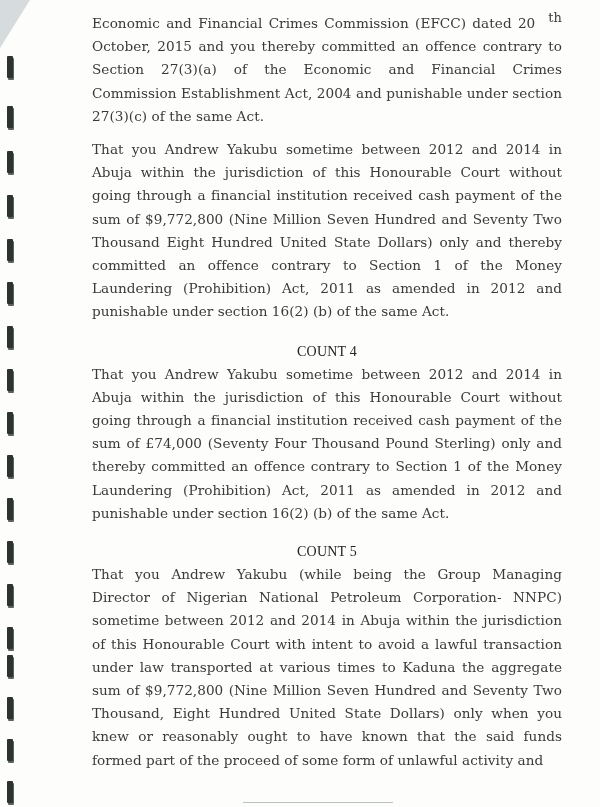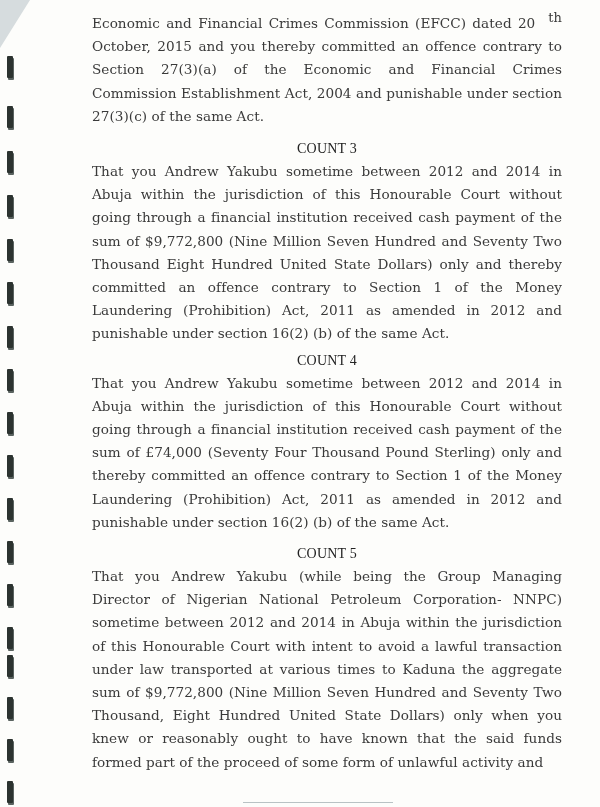--- a/index.html
+++ b/index.html
@@ -103,28 +103,27 @@
   <div class="binding-hole" style="top:655px"></div>
   <div class="binding-hole" style="top:697px"></div>
   <div class="binding-hole" style="top:739px"></div>
   <div class="binding-hole" style="top:781px"></div>
 </div>
 
 <main class="page">
   <p class="para"><span>Economic and Financial Crimes Commission (EFCC) dated 20</span><sup>th</sup><span> October, 2015 and you thereby committed an offence contrary to Section 27(3)(a) of the Economic and Financial Crimes Commission Establishment  Act, 2004 and punishable under section 27(3)(c) of the same Act.</span></p>
 
   <section style="margin-top:10px;">
-    <h2 class="heading">COUNT 3</h2>
     <p class="para">That you Andrew Yakubu sometime between 2012 and 2014 in Abuja within the jurisdiction of this Honourable Court without going through a financial institution received cash payment of the sum of $9,772,800 (Nine Million Seven Hundred and Seventy Two Thousand Eight Hundred United State Dollars) only and thereby committed an offence contrary to Section 1 of the Money Laundering (Prohibition) Act, 2011 as amended in 2012 and punishable under section 16(2) (b) of the same Act.</p>
   </section>
 
-  <section style="margin-top:4px;">
+  <section style="margin-top:17px;">
     <h2 class="heading">COUNT 4</h2>
     <p class="para">That you Andrew Yakubu sometime between 2012 and 2014 in Abuja within the jurisdiction of this Honourable Court without going through a financial institution received cash payment of the sum of £74,000 (Seventy Four Thousand Pound Sterling) only and thereby committed an offence contrary to Section 1 of the Money Laundering (Prohibition) Act, 2011 as amended in 2012 and punishable under section 16(2) (b) of the same Act.</p>
   </section>
 
-  <section style="margin-top:9px;">
+  <section style="margin-top:16px;">
     <h2 class="heading">COUNT 5</h2>
     <p class="para">That you Andrew Yakubu (while being the Group Managing Director of Nigerian National Petroleum Corporation- NNPC) sometime between 2012 and 2014 in Abuja within the jurisdiction of this Honourable Court with intent to avoid a lawful transaction under law transported at various times to Kaduna the aggregate sum of $9,772,800 (Nine Million Seven Hundred and Seventy Two Thousand, Eight Hundred United State Dollars) only when you knew or reasonably ought to have known that the said funds formed part of the proceed of some form of unlawful activity and</p>
   </section>
 </main>
 
 <div class="bottom-rule"></div>
 
 </body></html>

